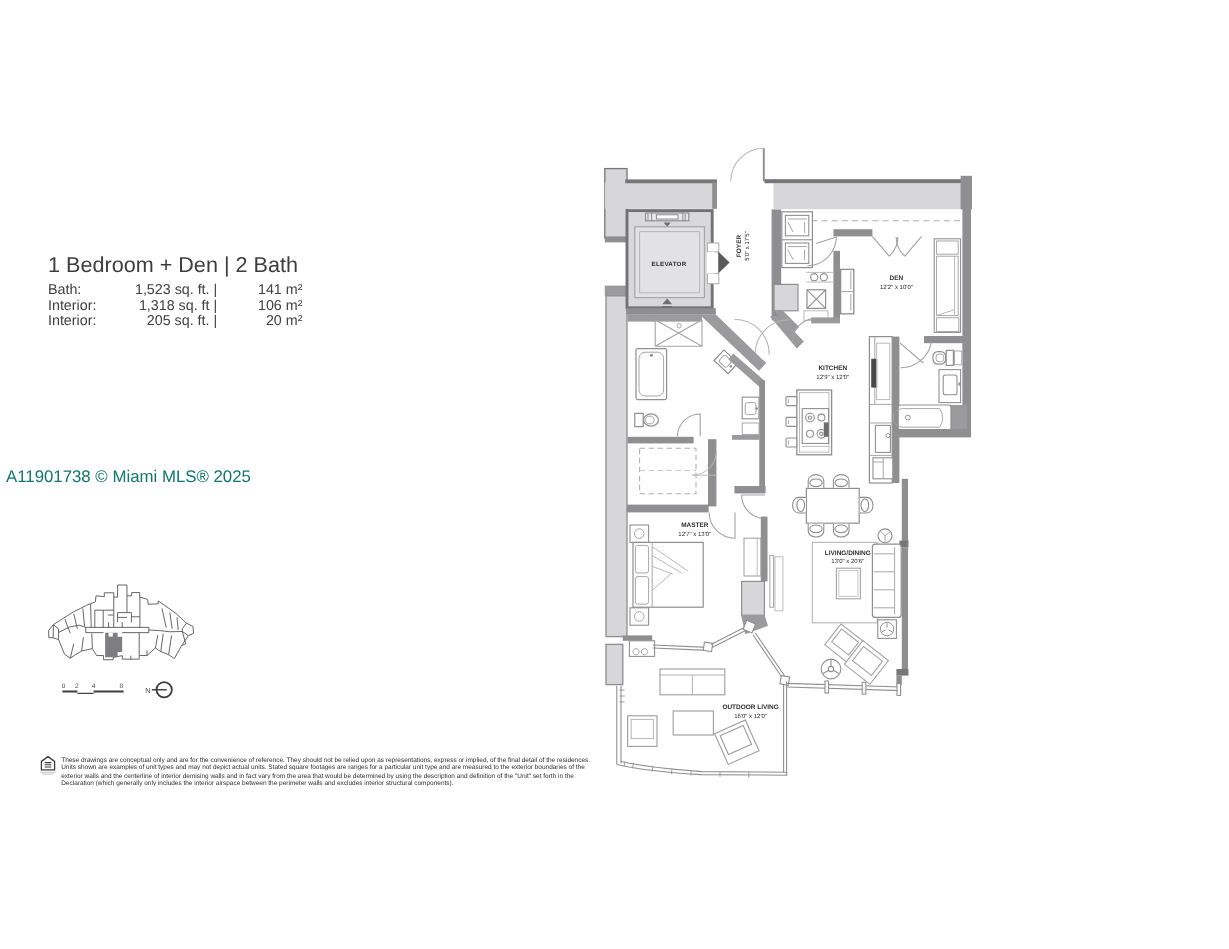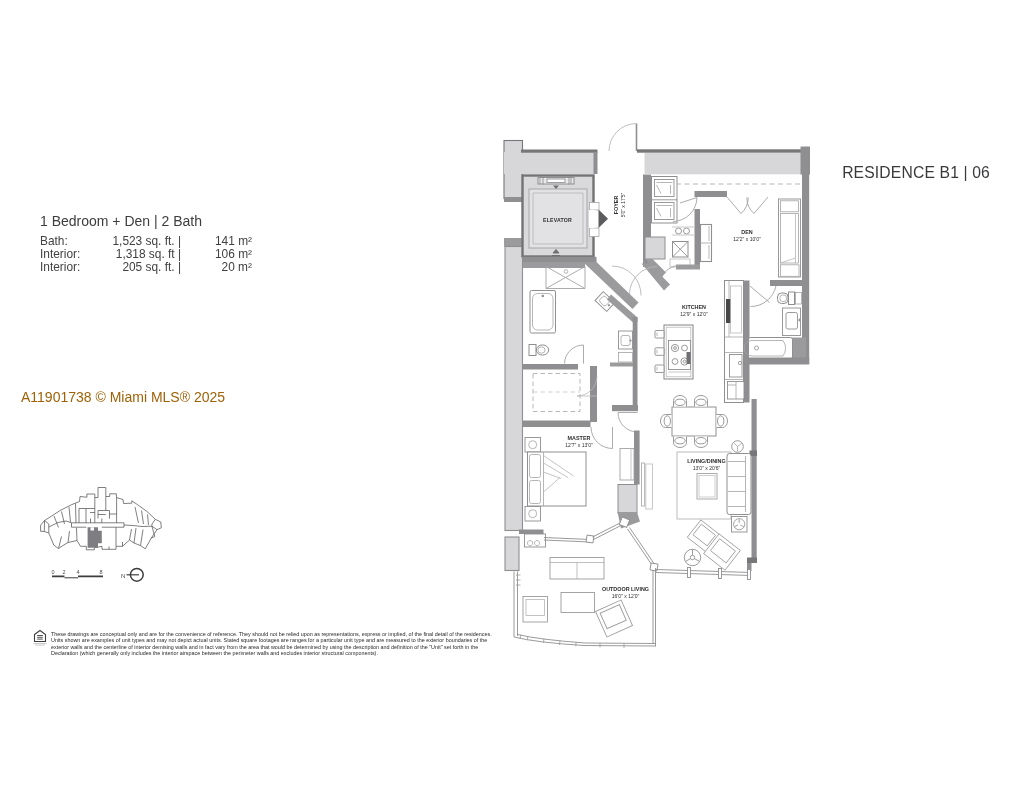--- a/index.html
+++ b/index.html
@@ -1,24 +1,24 @@
 <!DOCTYPE html>
 <html><head>
 <meta charset="utf-8">
 <style>
 html,body{margin:0;padding:0;background:#ffffff;}
 #page{position:relative;width:1024px;height:791px;overflow:hidden;background:#fff;font-family:"Liberation Sans",sans-serif;}
 .abs{position:absolute;}
-#title{left:40px;top:213.5px;font-size:14px;line-height:15px;color:#3d3d3f;letter-spacing:0px;}
+#title{left:40px;top:213.5px;font-size:18px;line-height:15px;color:#3d3d3f;letter-spacing:0px;}
 .statrow{position:absolute;font-size:11.9px;line-height:12px;color:#414143;}
 .lab{position:absolute;left:40px;}
 .v1{position:absolute;width:133px;left:48px;text-align:right;}
 .v2{position:absolute;width:51px;left:173px;text-align:right;margin-left:28px;}
 #resid{left:0px;top:164.5px;width:990px;text-align:right;font-size:15.7px;line-height:15px;color:#3a3a3c;letter-spacing:0.15px;}
-#wm{left:5px;top:389.5px;font-size:14px;line-height:14px;color:#a16207;letter-spacing:0px;margin-left:16px;}
+#wm{left:5px;top:389.5px;font-size:14px;line-height:14px;color:#0f766e;letter-spacing:0px;}
 #disc{left:51px;top:631px;width:470px;font-size:5.4px;line-height:6.45px;color:#2b2b2d;white-space:nowrap;}
 </style>
 </head>
 <body>
 <div id="page">
 
 <svg class="abs" style="left:0;top:0" width="1024" height="791" viewBox="0 0 1024 791" fill="none">
 <g stroke-linecap="butt">
 
 <rect x="504" y="140.5" width="18.5" height="58" fill="#d7d7d9" stroke="#77777a" stroke-width="1.1"></rect>
@@ -545,18 +545,17 @@
       <span class="v1">1,318 sq. ft&nbsp;|</span>
       <span class="v2">106 m²</span>
     </div>
 
 <div class="statrow" style="top:260.9px;">
       <span class="lab">Interior:</span>
       <span class="v1">205 sq. ft.&nbsp;|</span>
       <span class="v2">20 m²</span>
     </div>
 
-<div class="abs" id="resid">RESIDENCE B1 | 06</div>
 
 <div class="abs" id="wm">A11901738 © Miami MLS® 2025</div>
 
 <div class="abs" id="disc">These drawings are conceptual only and are for the convenience of reference. They should not be relied upon as representations, express or implied, of the final detail of the residences.<br>Units shown are examples of unit types and may not depict actual units. Stated square footages are ranges for a particular unit type and are measured to the exterior boundaries of the<br>exterior walls and the centerline of interior demising walls and in fact vary from the area that would be determined by using the description and definition of the "Unit" set forth in the<br>Declaration (which generally only includes the interior airspace between the perimeter walls and excludes interior structural components).</div>
 </div>
 
 </body></html>

